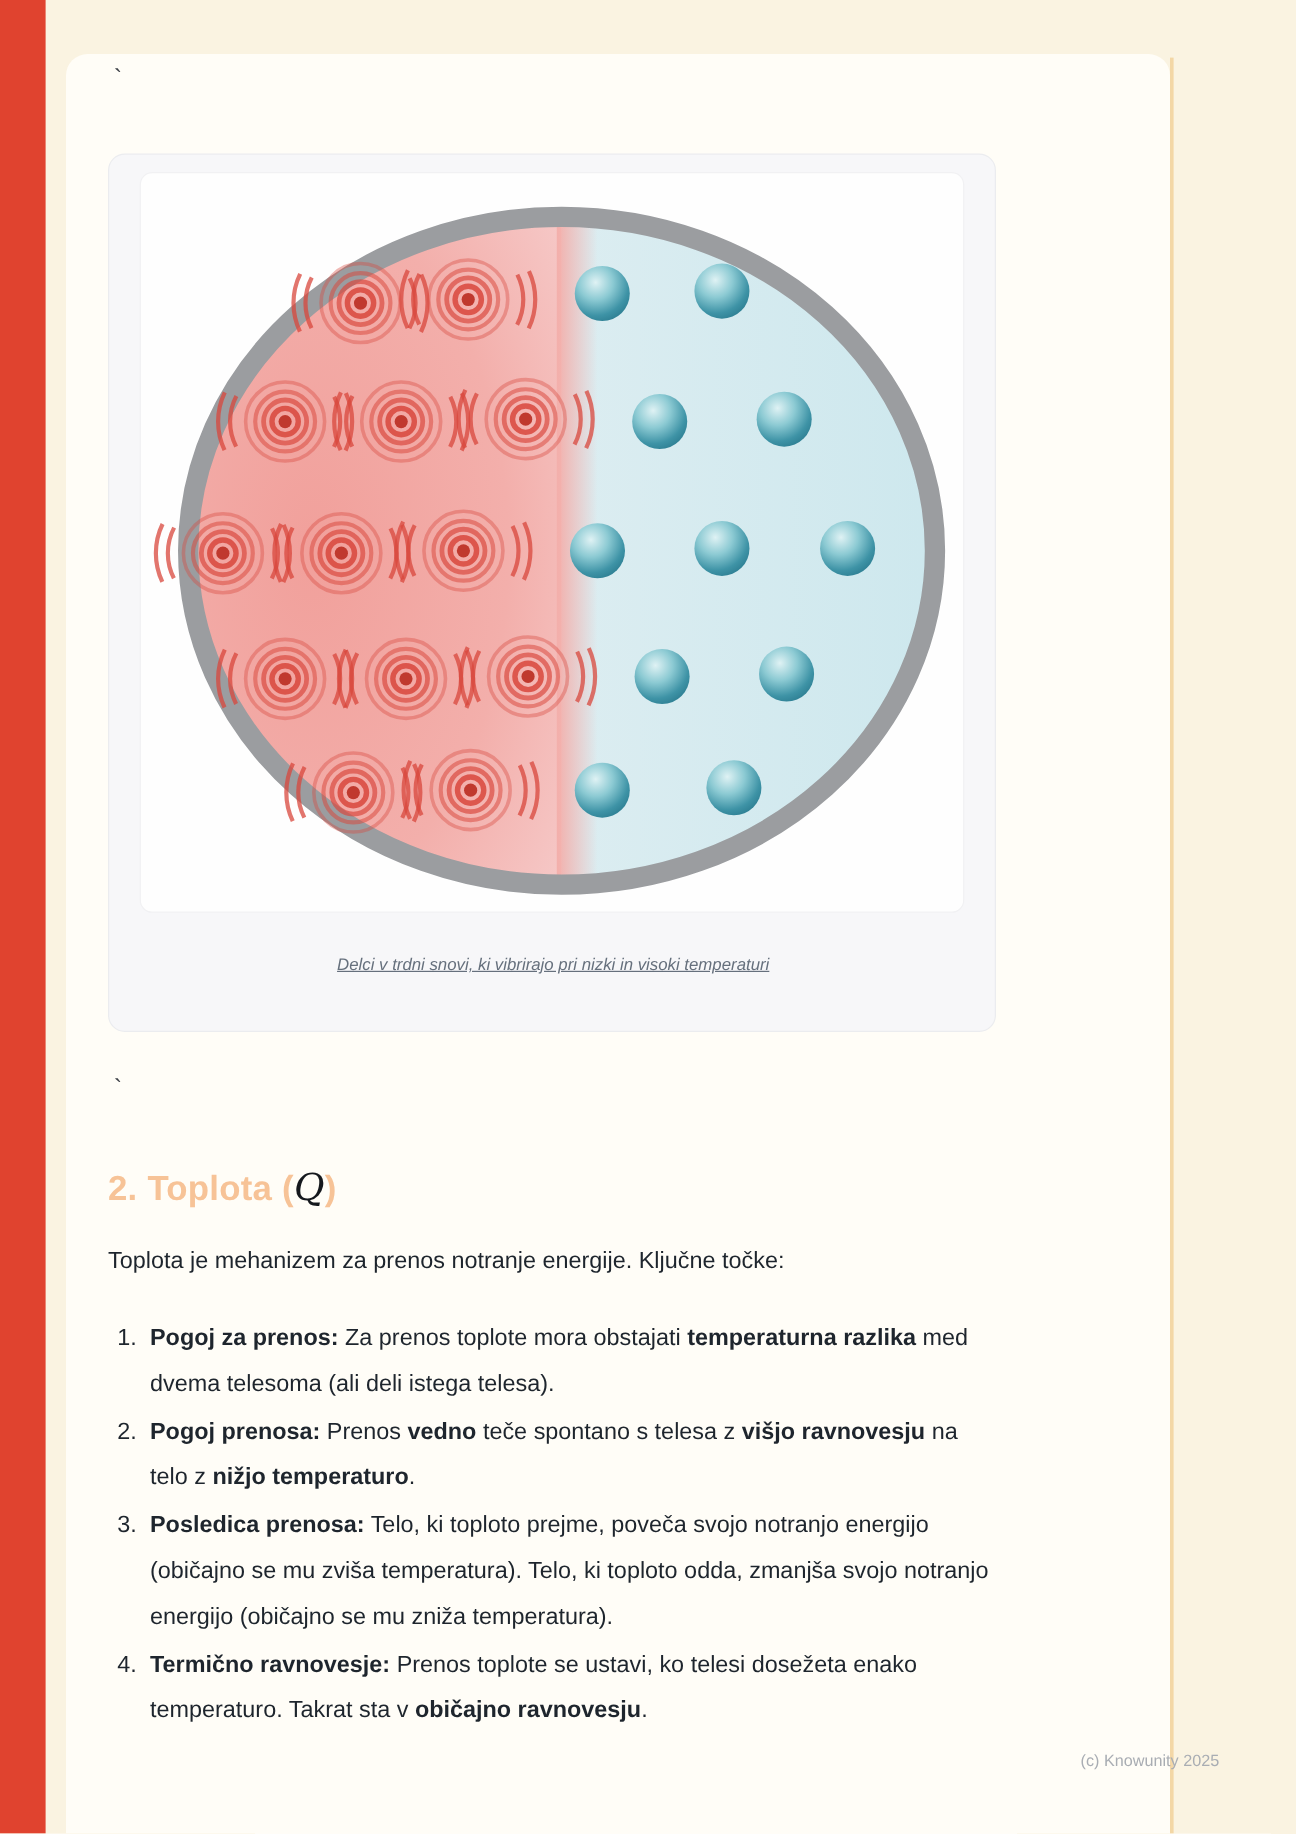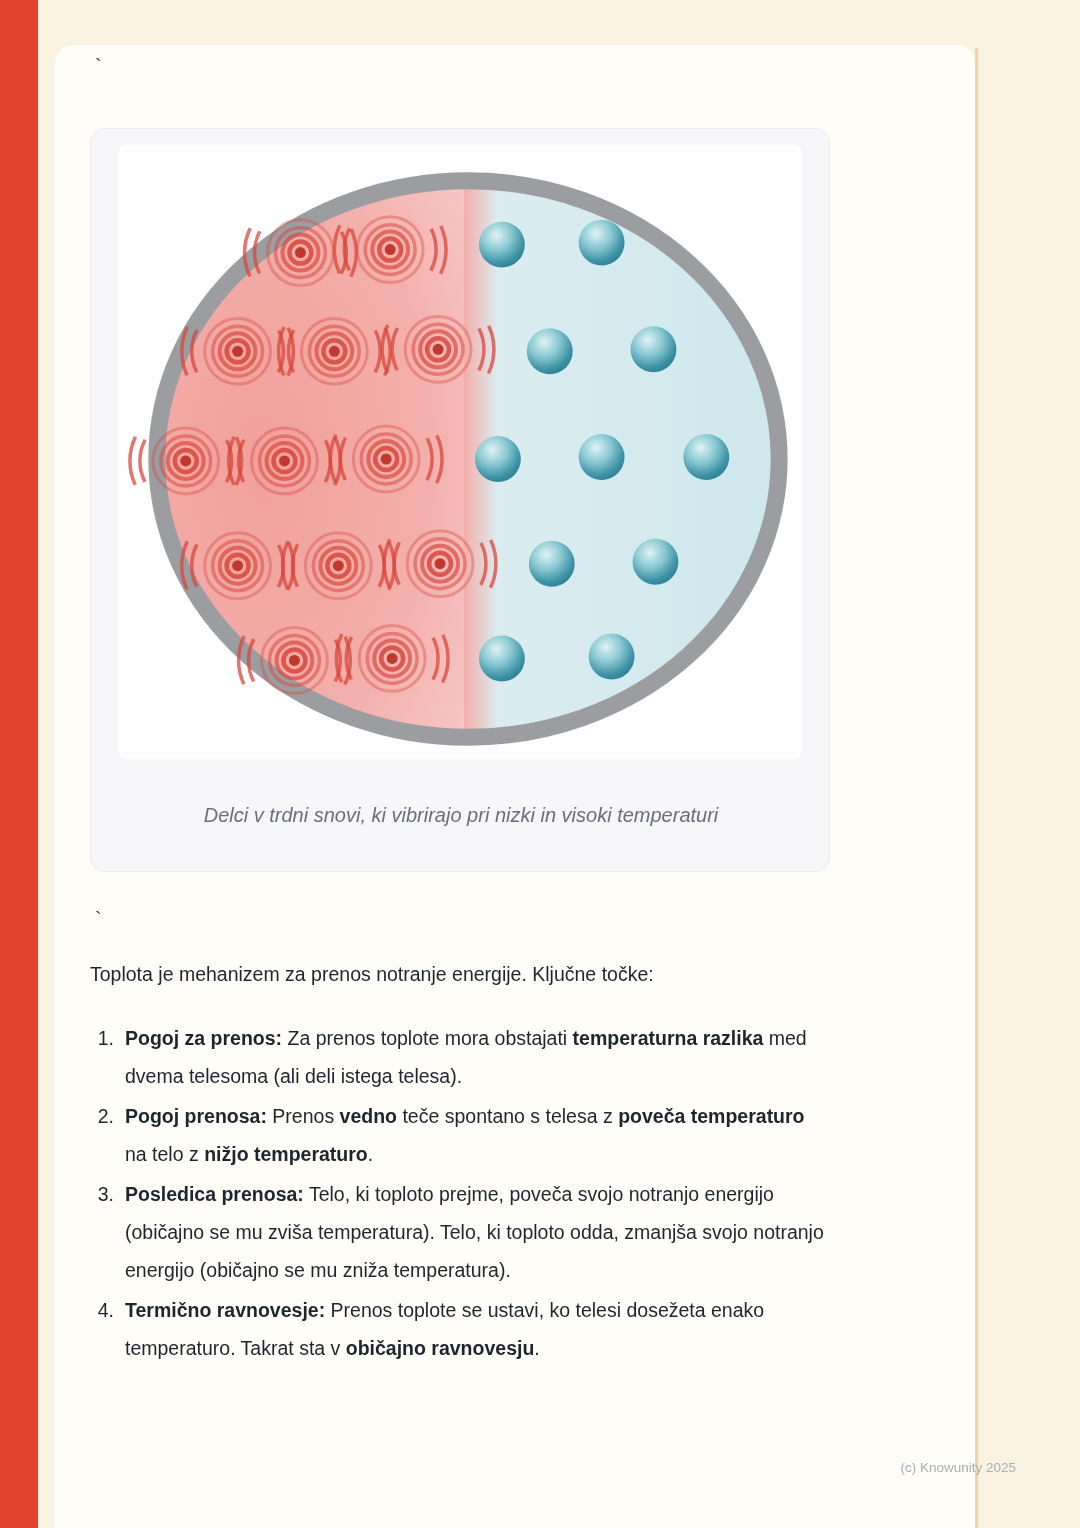--- a/index.html
+++ b/index.html
@@ -35,23 +35,24 @@
   .disk-ring { fill:none; stroke:var(--ring_gray,#9B9DA0); stroke-width:17; }
   .vib { fill:none; stroke:var(--hot_red,#D8473C); stroke-width:3.5; opacity:.75; }
   .ring { fill:none; stroke:var(--hot_red,#D8473C); }
   .r1 { stroke-width:3;   opacity:.38; }
   .r2 { stroke-width:3.5; opacity:.52; }
   .r3 { stroke-width:4;   opacity:.68; }
   .r4 { stroke-width:4.5; opacity:.85; }
   .core { fill:var(--hot_core,#C0392E); }
 
   .caption {
-    margin-top:14px; width:740px; text-align:center;
-    font-style:italic; font-size:20px; line-height:24px;
+    margin-top:2px; width:740px; text-align:center;
+    font-style:italic; font-size:14px; line-height:24px;
     color:var(--caption_gray,#66707D);
+    text-decoration:underline;
   }
 
   .heading {
     margin:52px 0 0 35px;
     font-size:29px; line-height:36px; font-weight:700;
     color:var(--heading_orange,#F7C397);
     letter-spacing:.2px;
   }
   .heading .q {
     font-family:"DejaVu Serif",serif; font-style:italic; font-weight:500;
@@ -157,31 +158,32 @@
           <use href="#coldp" x="566" y="433"></use>
         <use href="#coldp" x="412" y="530"></use>
           <use href="#coldp" x="522" y="528"></use>
       </g>
     </svg>
     <div class="caption">Delci v trdni snovi, ki vibrirajo pri nizki in visoki temperaturi</div>
   </div>
 
   <div class="tick tick--second">`</div>
 
+  <h2 class="heading"><span>2. Toplota (</span><span class="q">Q</span><span>)</span></h2>
 
   <p class="intro">Toplota je mehanizem za prenos notranje energije. Ključne točke:</p>
 
   <ol class="points">
       <li>
         <span class="num">1.</span>
         <span class="li-body"><span class="b">Pogoj za prenos:</span><span> Za prenos toplote mora obstajati </span><span class="b">temperaturna razlika</span><span> med dvema telesoma (ali deli istega telesa).</span></span>
       </li>
       <li>
         <span class="num">2.</span>
-        <span class="li-body"><span class="b">Pogoj prenosa:</span><span> Prenos </span><span class="b">vedno</span><span> teče spontano s telesa z </span><span class="b">poveča temperaturo</span><span> na telo z </span><span class="b">nižjo temperaturo</span><span>.</span></span>
+        <span class="li-body"><span class="b">Pogoj prenosa:</span><span> Prenos </span><span class="b">vedno</span><span> teče spontano s telesa z </span><span class="b">višjo ravnovesju</span><span> na telo z </span><span class="b">nižjo temperaturo</span><span>.</span></span>
       </li>
       <li>
         <span class="num">3.</span>
         <span class="li-body"><span class="b">Posledica prenosa:</span><span> Telo, ki toploto prejme, poveča svojo notranjo energijo (običajno se mu zviša temperatura). Telo, ki toploto odda, zmanjša svojo notranjo energijo (običajno se mu zniža temperatura).</span></span>
       </li>
       <li>
         <span class="num">4.</span>
         <span class="li-body"><span class="b">Termično ravnovesje:</span><span> Prenos toplote se ustavi, ko telesi dosežeta enako temperaturo. Takrat sta v </span><span class="b">običajno ravnovesju</span><span>.</span></span>
       </li>
     </ol>

